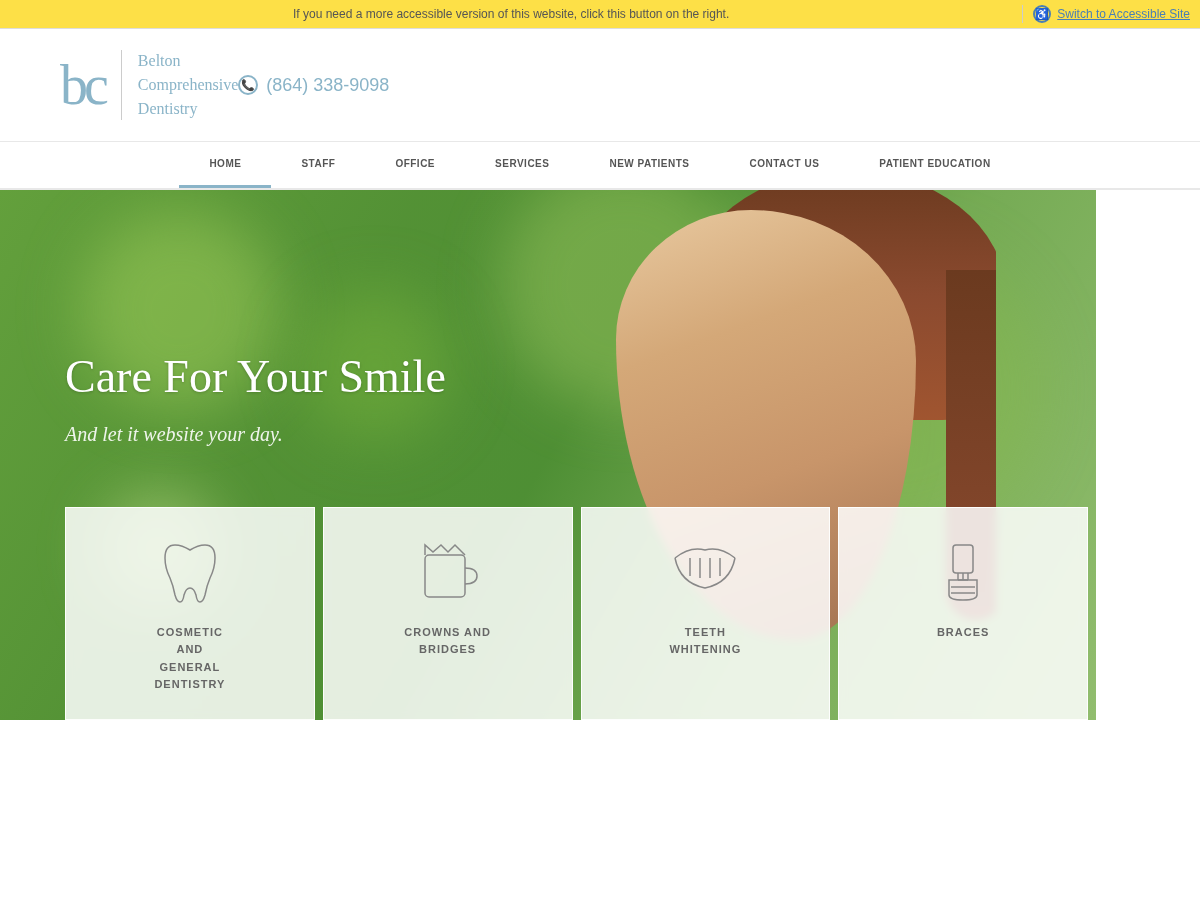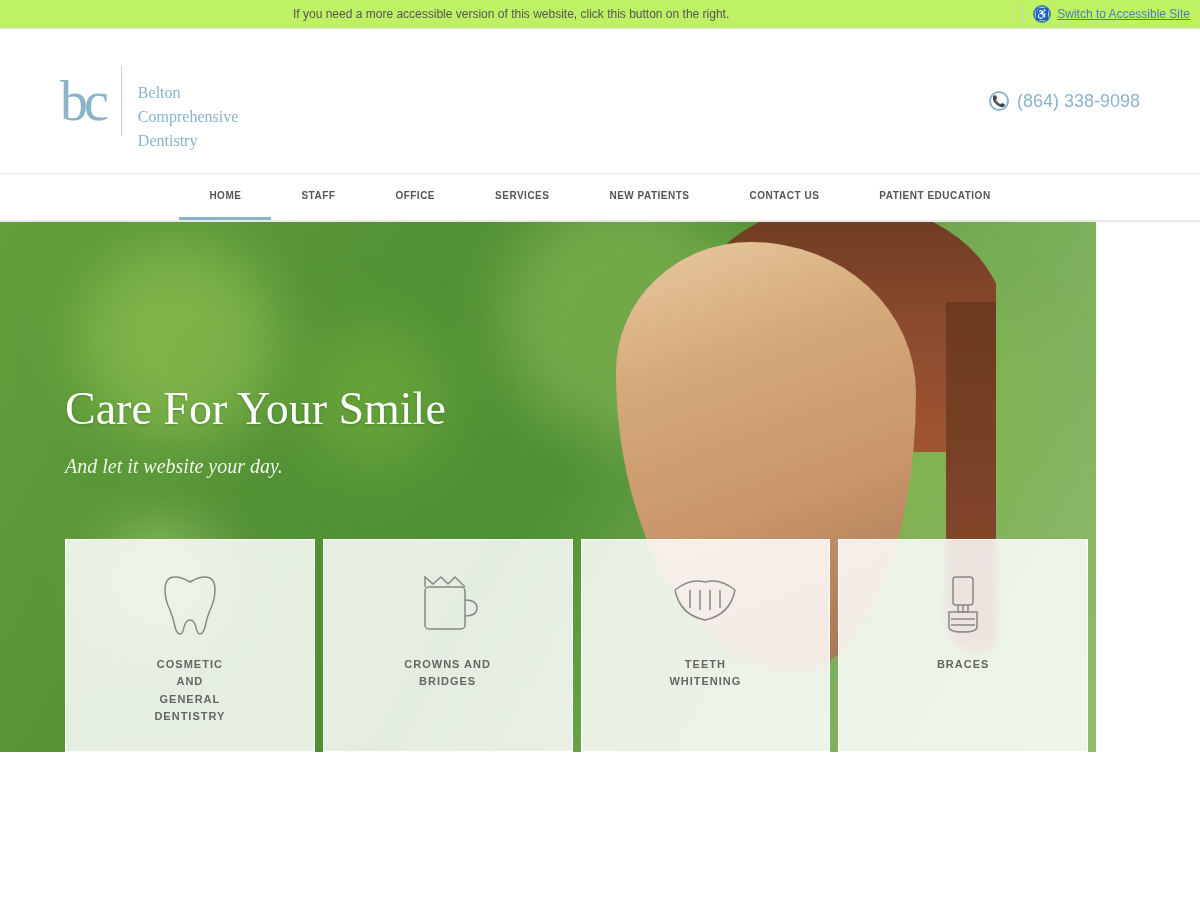--- a/index.html
+++ b/index.html
@@ -1,20 +1,20 @@
 <!DOCTYPE html>
 <html><head>
   <meta charset="utf-8">
   <style>
     * { margin: 0; padding: 0; box-sizing: border-box; }
     body { font-family: Arial, sans-serif; width: 1200px; overflow-x: hidden; }
 
     
     .access-bar {
-      background: #bef264;
+      background: #fde047;
       border-bottom: 1px solid #ddd;
       display: flex;
       justify-content: flex-end;
       align-items: center;
       padding: 5px 10px;
       font-size: 12px;
       color: #555;
       gap: 10px;
     }
     .access-bar span { flex: 1; text-align: center; }
@@ -33,21 +33,20 @@
       width: 18px; height: 18px;
       border: 2px solid #4a7fb5;
       border-radius: 50%;
       display: flex; align-items: center; justify-content: center;
       font-size: 11px; color: #4a7fb5; font-weight: bold;
     }
 
     
     .header {
       display: flex;
-      justify-content: space-between;
       align-items: center;
       padding: 20px 60px;
       background: #fff;
       border-bottom: 1px solid #e8e8e8;
     }
     .logo-area {
       display: flex;
       align-items: center;
       gap: 16px;
     }
@@ -65,21 +64,20 @@
       background: #ccc;
     }
     .logo-text {
       display: flex;
       flex-direction: column;
       color: #8ab4c8;
       font-size: 16px;
       font-weight: 400;
       line-height: 1.5;
       font-family: Georgia, serif;
-      margin-top: 32px;
     }
     .phone-area {
       display: flex;
       align-items: center;
       gap: 8px;
       color: #8ab4c8;
       font-size: 18px;
     }
     .phone-icon {
       width: 20px; height: 20px;

